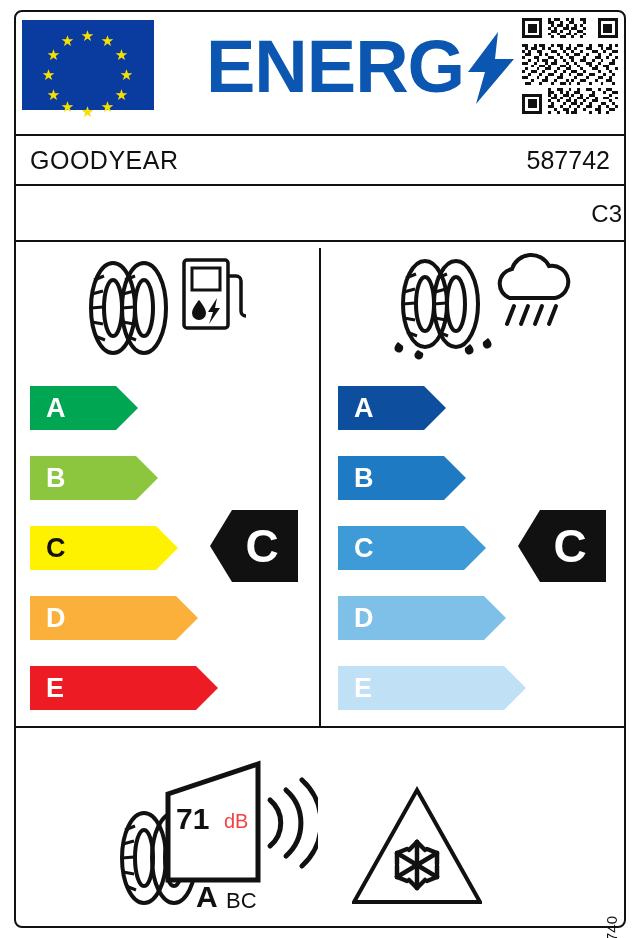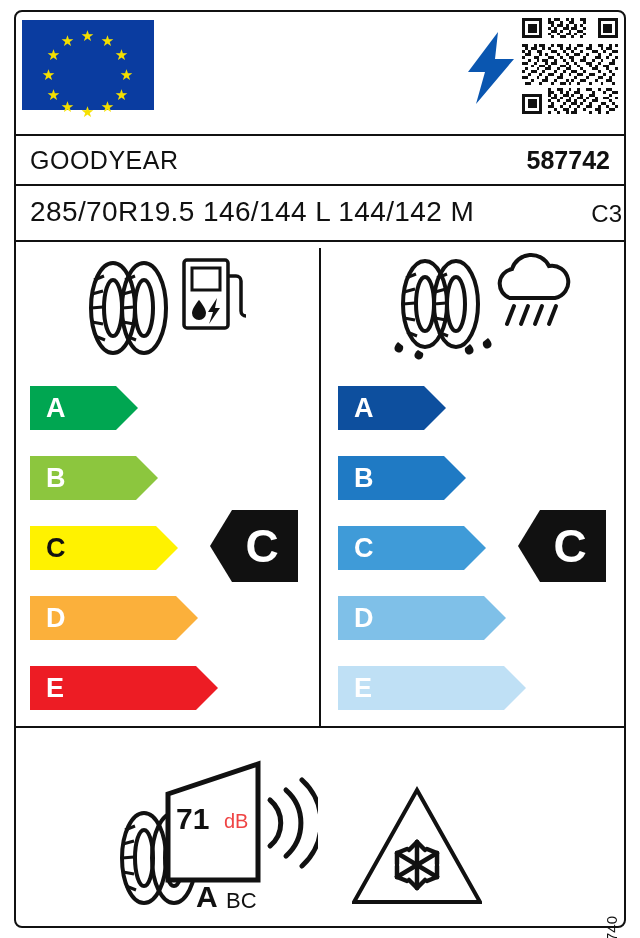--- a/index.html
+++ b/index.html
@@ -70,21 +70,21 @@
     left: 30px;
     font-size: 25px;
     font-weight: normal;
     letter-spacing: 0.5px;
     color: #111;
   }
   .model {
     position: absolute;
     right: 30px;
     font-size: 25px;
-    font-weight: bold;
+    font-weight: normal;
     color: #111;
     text-align: left;
   }
   .size-line {
     position: absolute;
     left: 30px;
     font-size: 28px;
     color: #111;
     letter-spacing: 0.4px;
     white-space: nowrap;
@@ -185,20 +185,21 @@
     <span class="star" style="left:92px; top:67px;">★</span>
     <span class="star" style="left:78px; top:79px;">★</span>
     <span class="star" style="left:58px; top:84px;">★</span>
     <span class="star" style="left:38px; top:79px;">★</span>
     <span class="star" style="left:24px; top:67px;">★</span>
     <span class="star" style="left:19px; top:47px;">★</span>
     <span class="star" style="left:24px; top:27px;">★</span>
     <span class="star" style="left:38px; top:13px;">★</span>
   </div>
 
+  <div class="energy-word">ENERG</div>
 
   <svg class="bolt" viewBox="0 0 46 72">
     <polygon points="30,0 0,40 17,40 8,72 46,27 27,27" fill="#0a56b0"></polygon>
   </svg>
 
   <svg class="qr" viewBox="0 0 33 33" shape-rendering="crispEdges">
     <rect width="33" height="33" fill="#fff"></rect>
     <g fill="#111">
       <rect x="0" y="0" width="7" height="7"></rect>
         <rect x="1" y="1" width="5" height="5" fill="#fff"></rect>
@@ -435,21 +436,20 @@
         <rect x="26" y="32" width="1" height="1"></rect>
         <rect x="29" y="32" width="1" height="1"></rect>
     </g>
   </svg>
 
   <div class="rule" style="top:134px;"></div>
   <div class="brand" style="top:146px;">GOODYEAR</div>
   <div class="model" style="top:146px;">587742</div>
 
   <div class="rule" style="top:184px;"></div>
-  <div class="size-line" style="top:196px;">285/70R19.5 146/144 L 144/142 M</div>
   <div class="size-class" style="top:200px;">C3</div>
 
   <div class="rule" style="top:240px;"></div>
   <div class="vline"></div>
   <div class="rule" style="top:726px;"></div>
 
   <svg class="pict" style="left:80px; top:250px; width:110px; height:110px;" viewBox="0 0 110 110">
     <g fill="none" stroke="#111" stroke-width="4">
       <ellipse cx="33" cy="58" rx="22" ry="45"></ellipse>
       <ellipse cx="33" cy="58" rx="9" ry="28"></ellipse>

